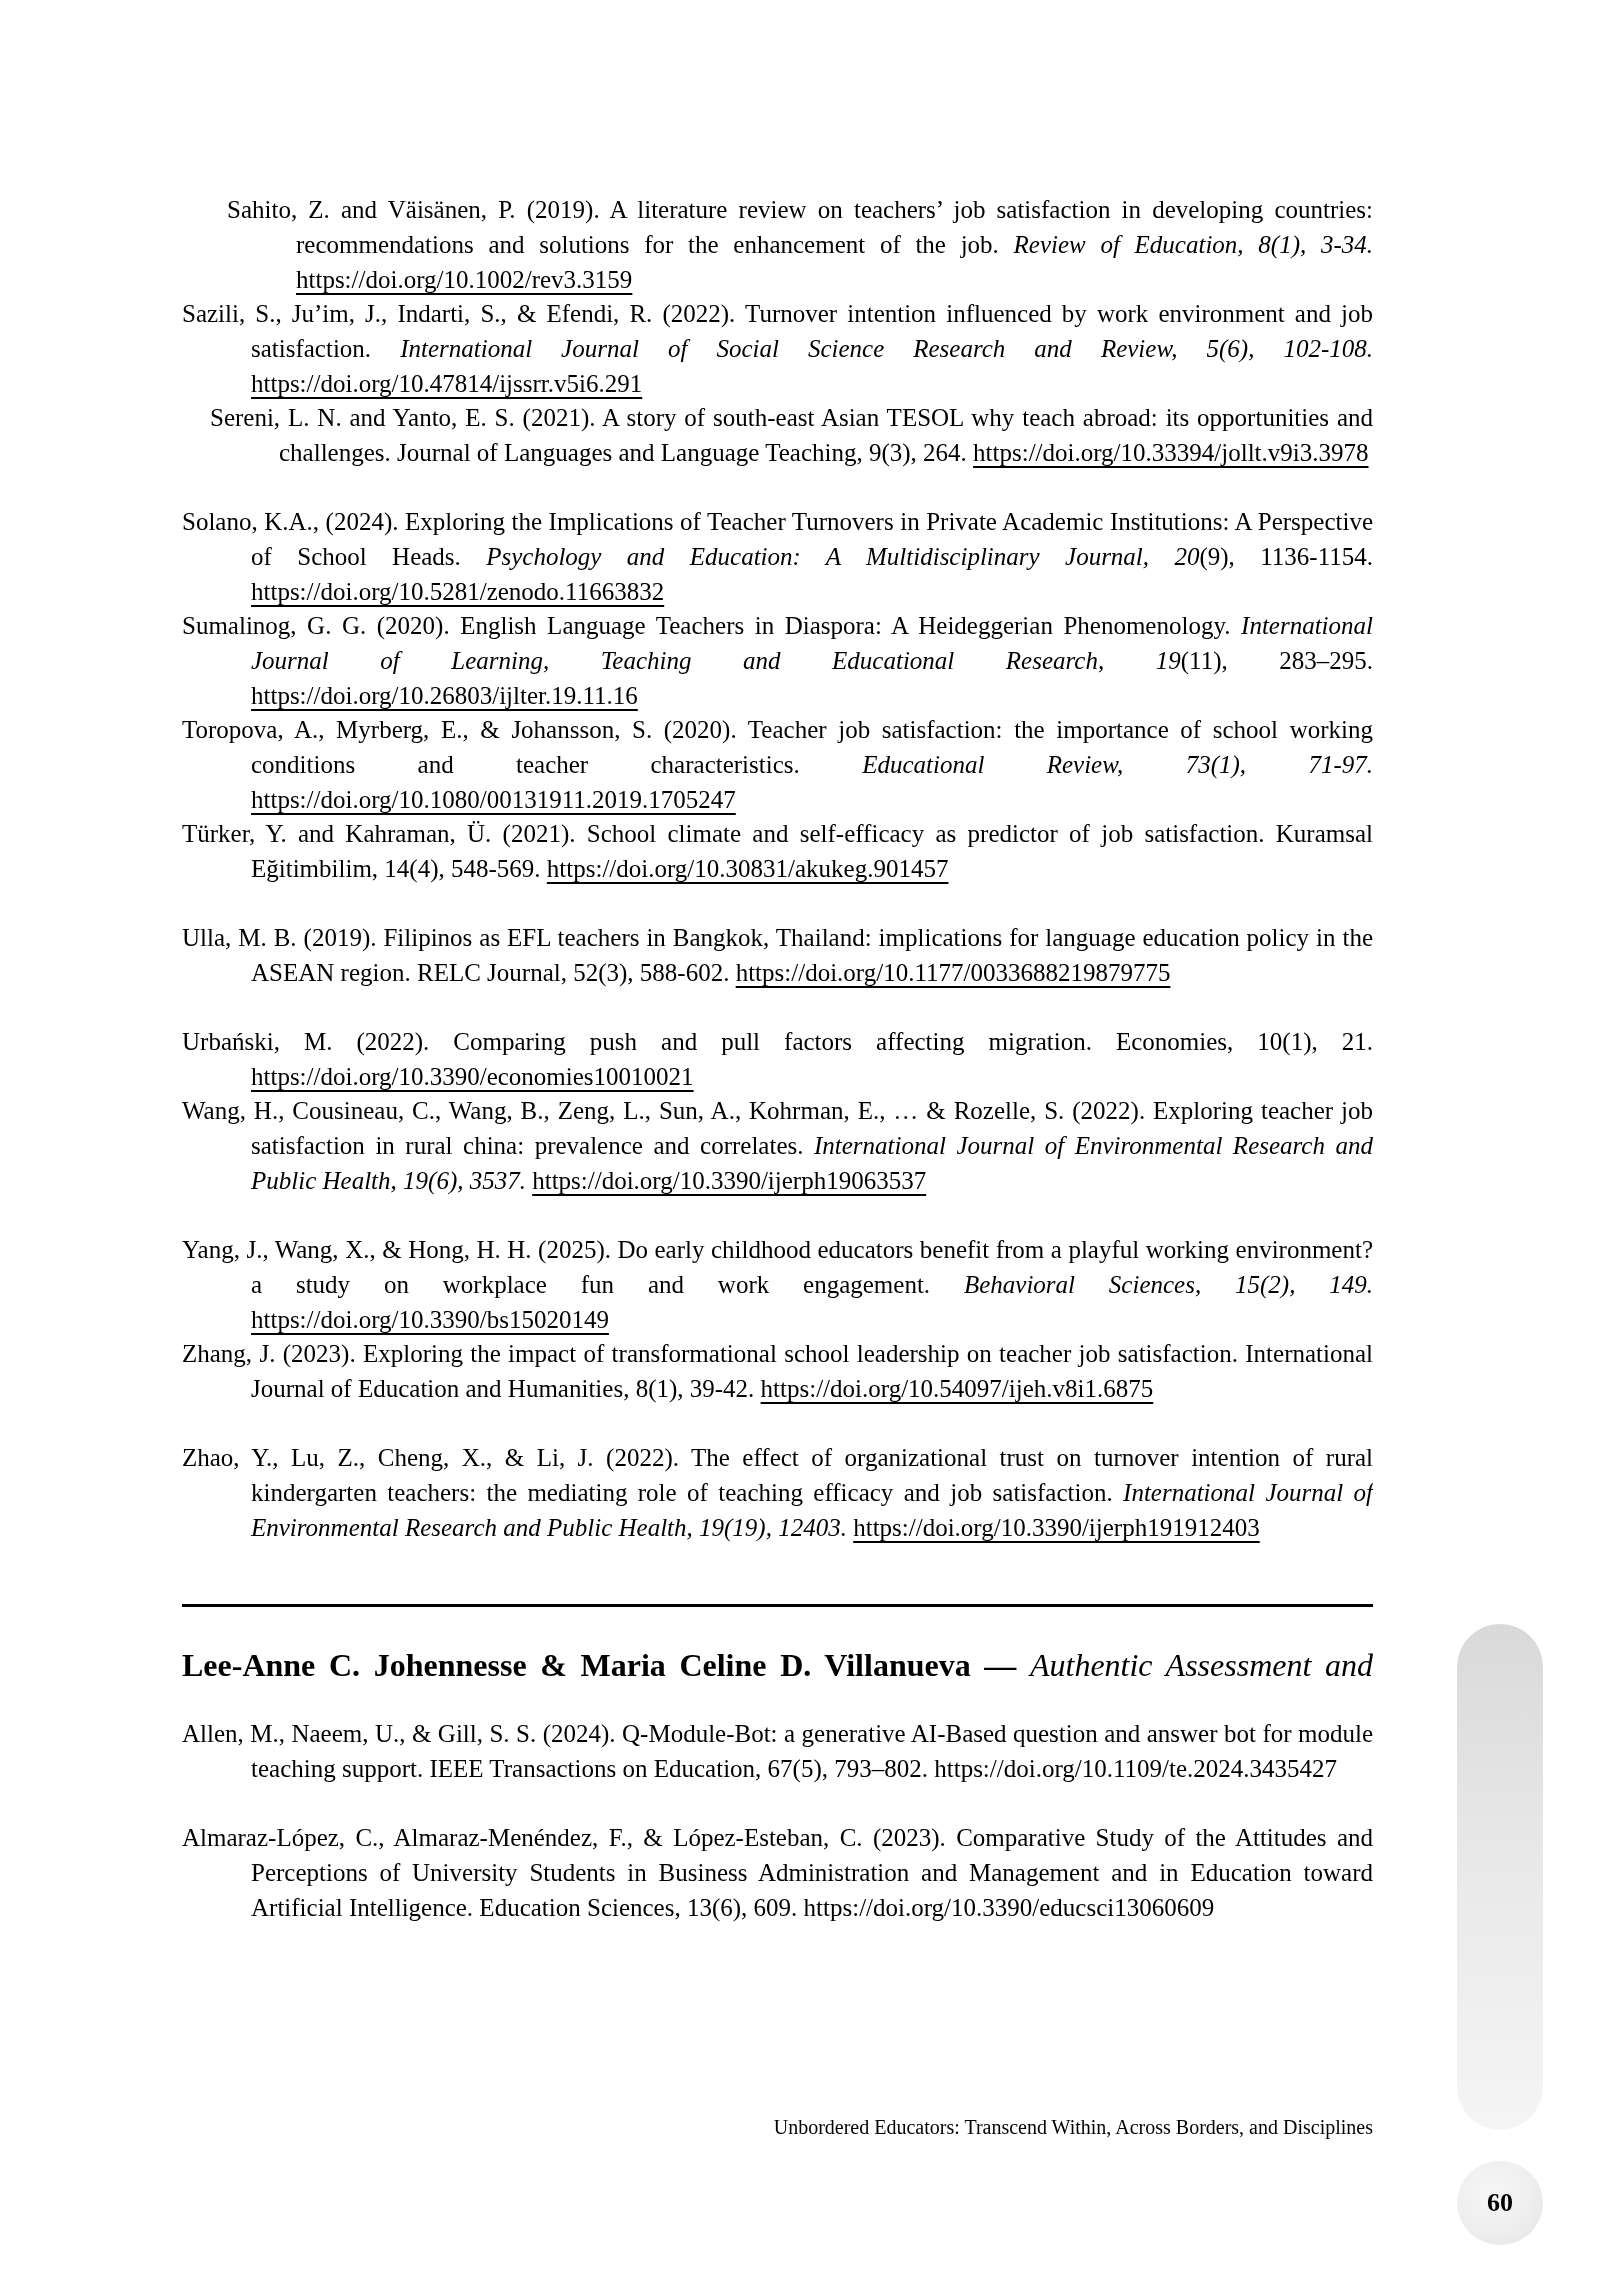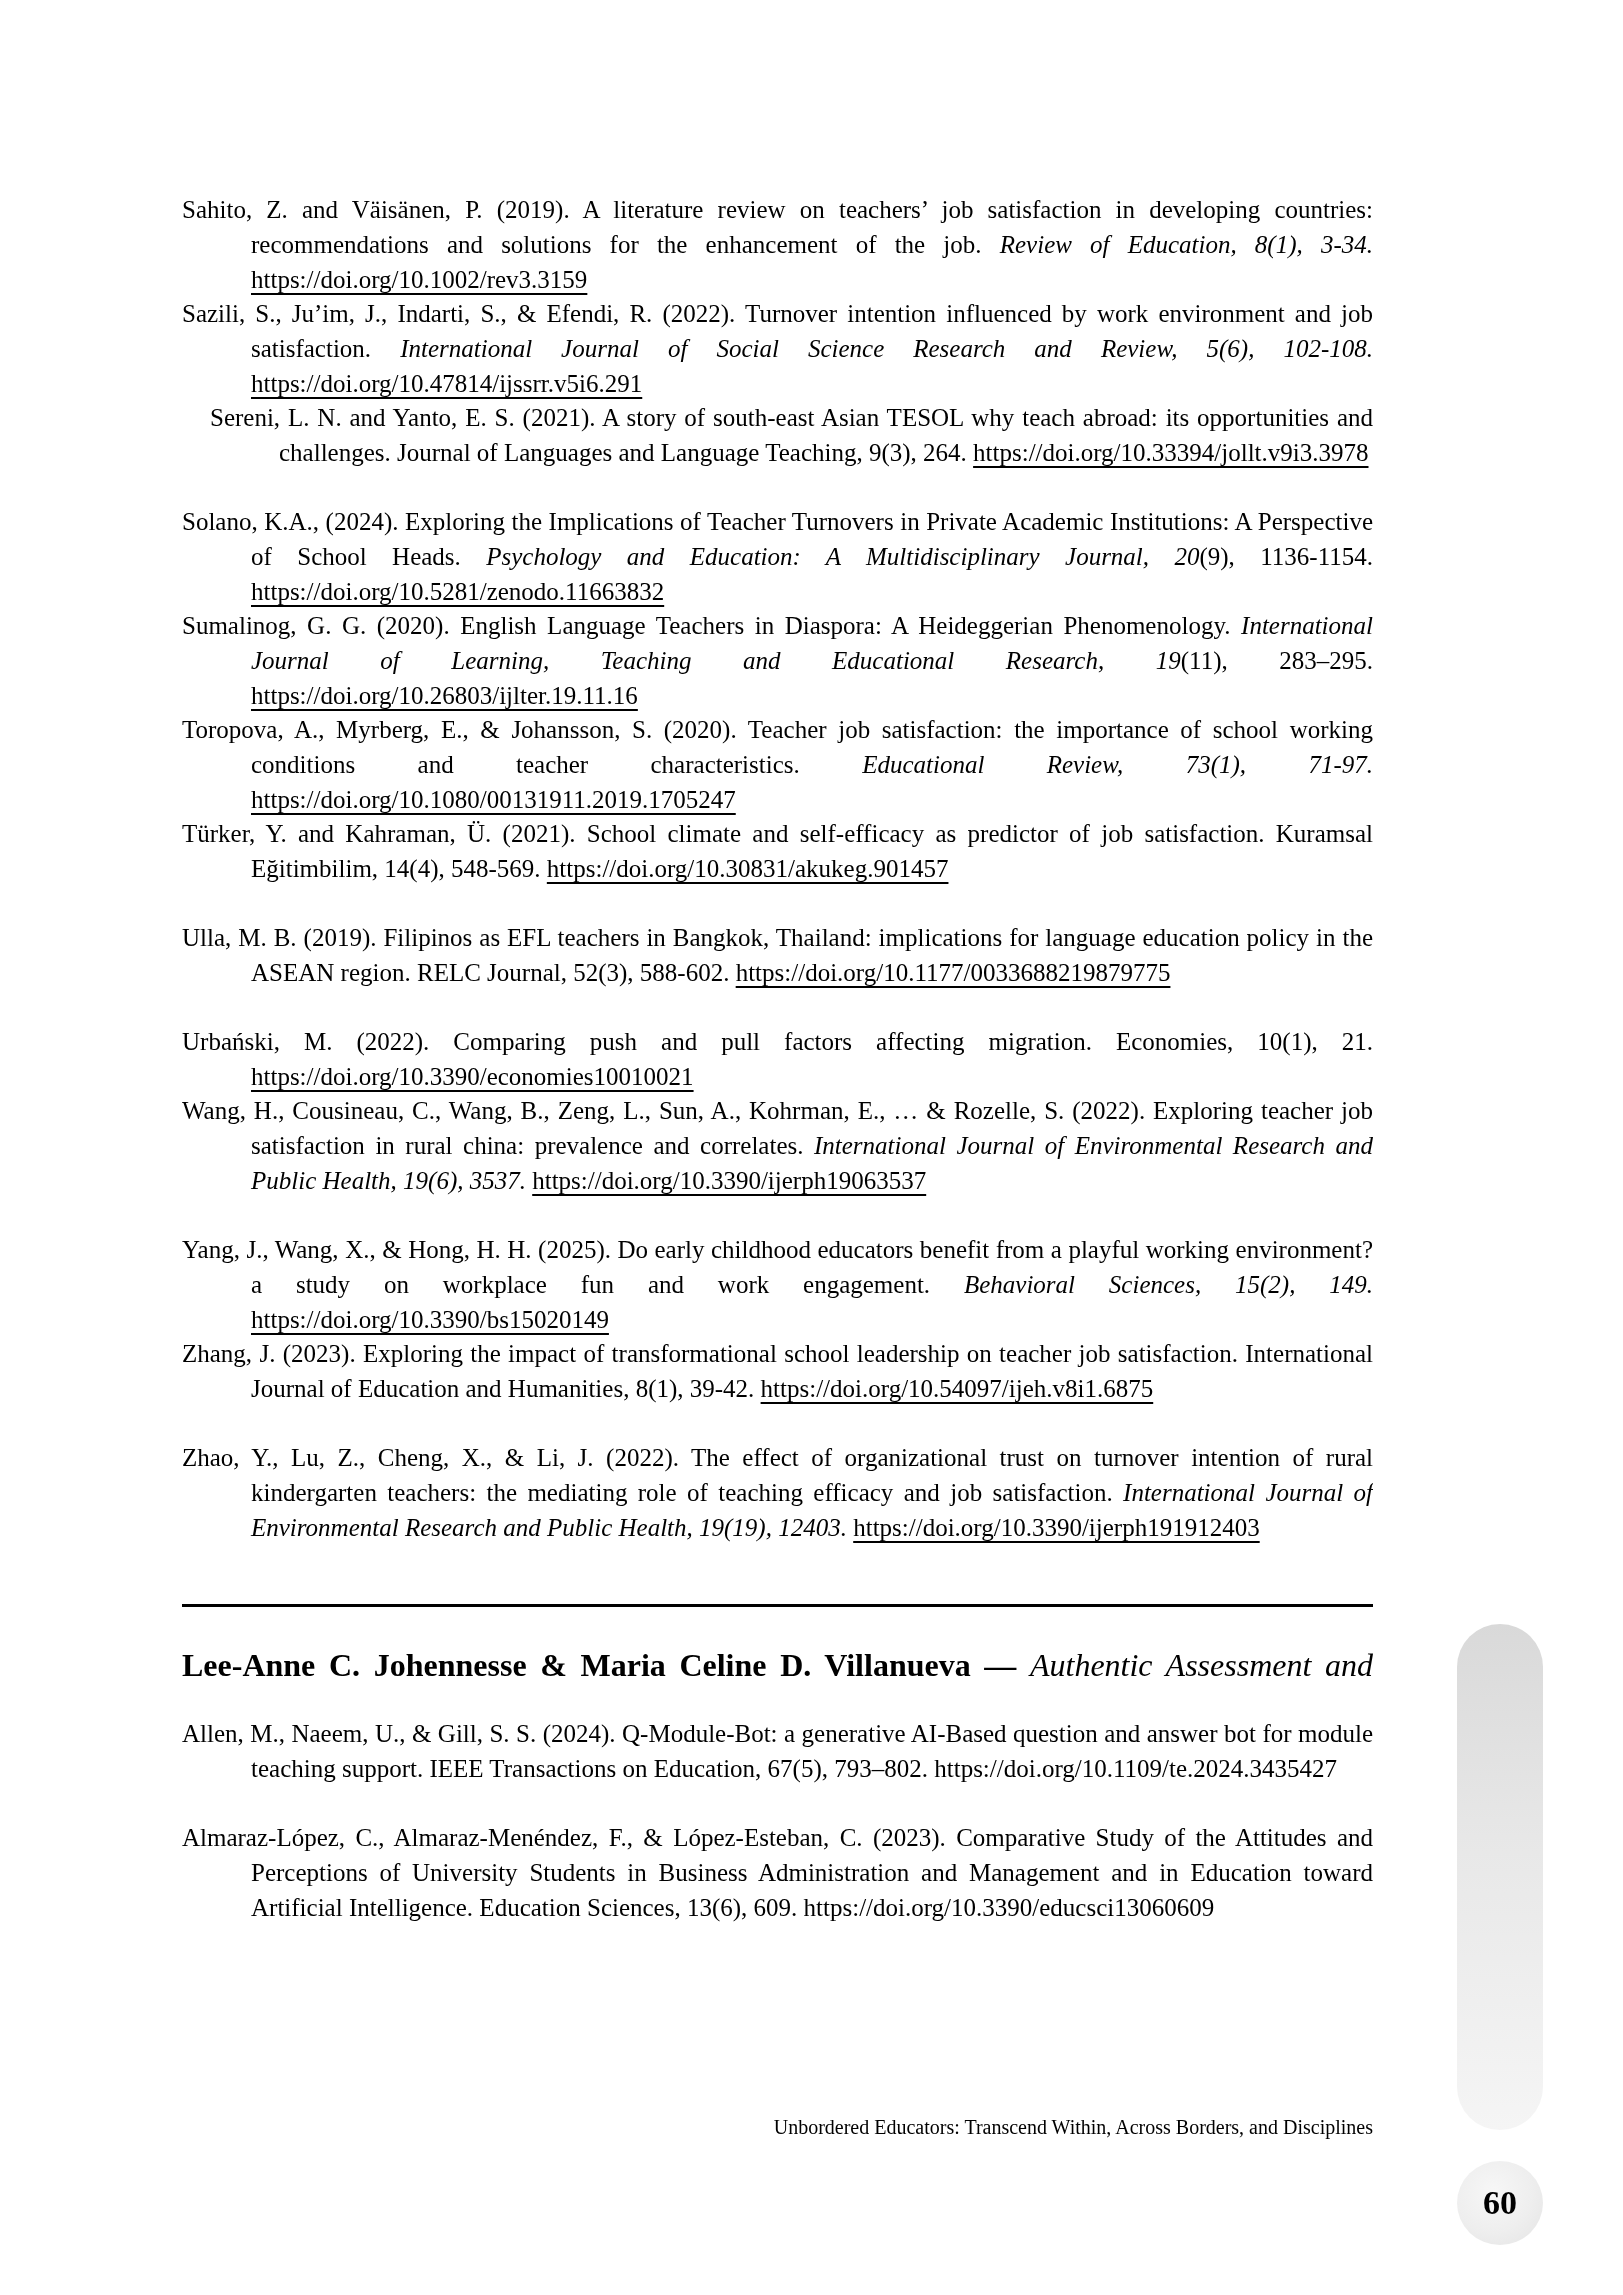--- a/index.html
+++ b/index.html
@@ -75,32 +75,32 @@
     width: 86px;
     height: 84px;
     border-radius: 50%;
     background: radial-gradient(circle at 42% 38%, #f7f7f7 0%, #eeeeee 55%, #e3e3e3 100%);
     display: flex;
     align-items: center;
     justify-content: center;
   }
   .page-number {
     font-weight: bold;
-    font-size: 34px;
+    font-size: 26px;
   }
 </style>
 </head>
 <body>
 
 <div class="page">
 
   <div class="content">
 
     <div>
-        <p class="ref" style="height: 104px;"><span>Sahito, Z. and Väisänen, P. (2019). A literature review on teachers’ job satisfaction in developing countries: recommendations and solutions for the enhancement of the job. </span><span class="it">Review of Education, 8(1), 3-34.</span><span> </span><span class="doi">https://doi.org/10.1002/rev3.3159</span></p>
+        <p class="ref" style="height: 104px; margin-left: 45px;"><span>Sahito, Z. and Väisänen, P. (2019). A literature review on teachers’ job satisfaction in developing countries: recommendations and solutions for the enhancement of the job. </span><span class="it">Review of Education, 8(1), 3-34.</span><span> </span><span class="doi">https://doi.org/10.1002/rev3.3159</span></p>
         <p class="ref" style="height: 104px;"><span>Sazili, S., Ju’im, J., Indarti, S., &amp; Efendi, R. (2022). Turnover intention influenced by work environment and job satisfaction. </span><span class="it">International Journal of Social Science Research and Review, 5(6), 102-108.</span><span> </span><span class="doi">https://doi.org/10.47814/ijssrr.v5i6.291</span></p>
         <p class="ref" style="height: 104px; margin-left: 28px;"><span>Sereni, L. N. and Yanto, E. S. (2021). A story of south-east Asian TESOL why teach abroad: its opportunities and challenges. Journal of Languages and Language Teaching, 9(3), 264. </span><span class="doi">https://doi.org/10.33394/jollt.v9i3.3978</span></p>
         <p class="ref" style="height: 104px;"><span>Solano, K.A., (2024). Exploring the Implications of Teacher Turnovers in Private Academic Institutions: A Perspective of School Heads. </span><span class="it">Psychology and Education: A Multidisciplinary Journal, 20</span><span>(9), 1136-1154. </span><span class="doi">https://doi.org/10.5281/zenodo.11663832</span></p>
         <p class="ref" style="height: 104px;"><span>Sumalinog, G. G. (2020). English Language Teachers in Diaspora: A Heideggerian Phenomenology. </span><span class="it">International Journal of Learning, Teaching and Educational Research, 19</span><span>(11), 283–295. </span><span class="doi">https://doi.org/10.26803/ijlter.19.11.16</span></p>
         <p class="ref" style="height: 104px;"><span>Toropova, A., Myrberg, E., &amp; Johansson, S. (2020). Teacher job satisfaction: the importance of school working conditions and teacher characteristics. </span><span class="it">Educational Review, 73(1), 71-97.</span><span> </span><span class="doi">https://doi.org/10.1080/00131911.2019.1705247</span></p>
         <p class="ref" style="height: 104px;"><span>Türker, Y. and Kahraman, Ü. (2021). School climate and self-efficacy as predictor of job satisfaction. Kuramsal Eğitimbilim, 14(4), 548-569. </span><span class="doi">https://doi.org/10.30831/akukeg.901457</span></p>
         <p class="ref" style="height: 104px;"><span>Ulla, M. B. (2019). Filipinos as EFL teachers in Bangkok, Thailand: implications for language education policy in the ASEAN region. RELC Journal, 52(3), 588-602. </span><span class="doi">https://doi.org/10.1177/0033688219879775</span></p>
         <p class="ref" style="height: 69px;"><span>Urbański, M. (2022). Comparing push and pull factors affecting migration. Economies, 10(1), 21. </span><span class="doi">https://doi.org/10.3390/economies10010021</span></p>
         <p class="ref" style="height: 139px;"><span>Wang, H., Cousineau, C., Wang, B., Zeng, L., Sun, A., Kohrman, E., … &amp; Rozelle, S. (2022). Exploring teacher job satisfaction in rural china: prevalence and correlates. </span><span class="it">International Journal of Environmental Research and Public Health, 19(6), 3537.</span><span> </span><span class="doi">https://doi.org/10.3390/ijerph19063537</span></p>
         <p class="ref" style="height: 104px;"><span>Yang, J., Wang, X., &amp; Hong, H. H. (2025). Do early childhood educators benefit from a playful working environment? a study on workplace fun and work engagement. </span><span class="it">Behavioral Sciences, 15(2), 149.</span><span> </span><span class="doi">https://doi.org/10.3390/bs15020149</span></p>

